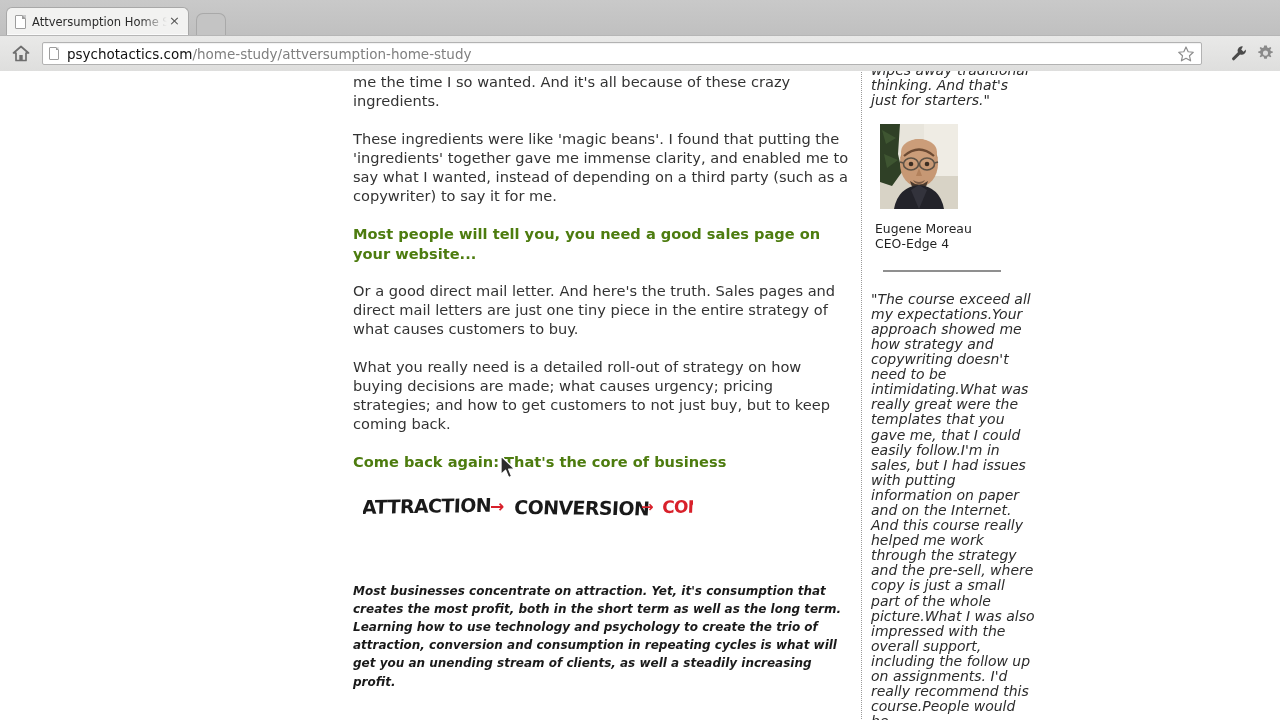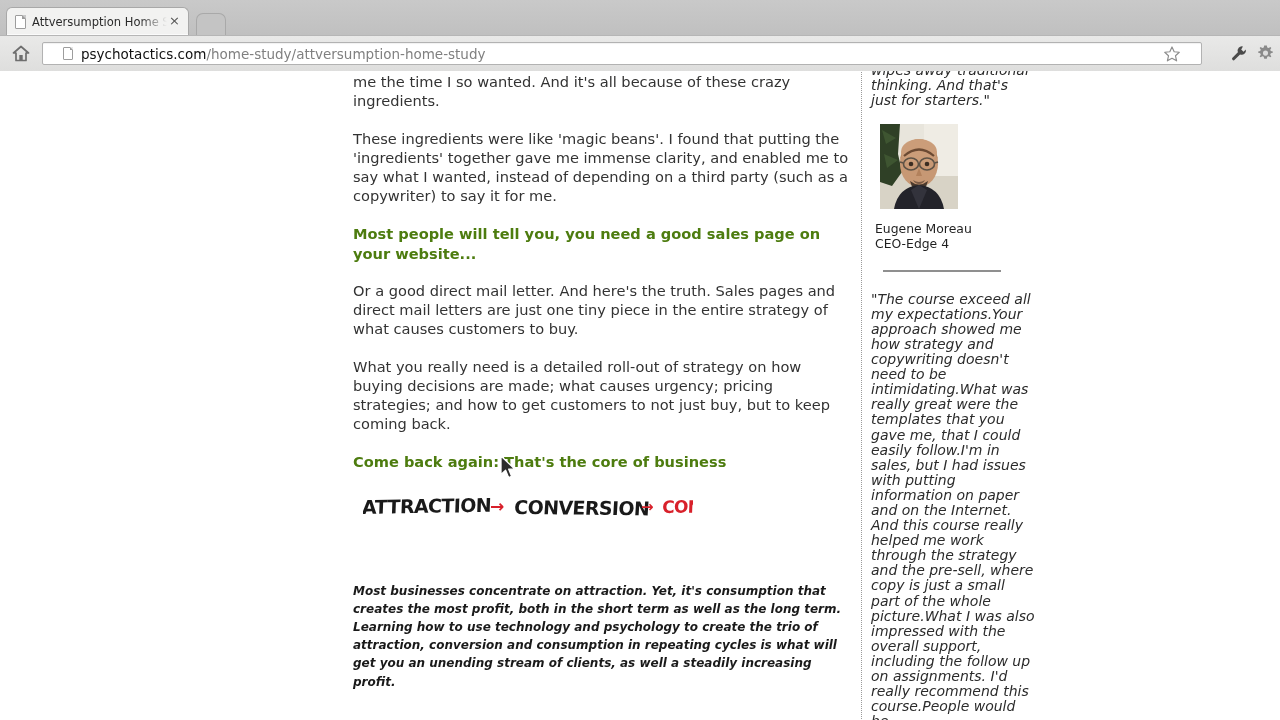--- a/index.html
+++ b/index.html
@@ -90,21 +90,21 @@
     flex: 0 0 auto;
   }
   .urlbar {
     flex: 1 1 auto;
     height: 23px;
     margin: 0 24px 0 8px;
     background: #ffffff;
     border: 1px solid #b2b2b2;
     border-radius: 2px;
     display: flex; align-items: center;
-    padding: 0 20px;
+    padding: 0 6px;
     box-shadow: 0 1px 1px rgba(0,0,0,.06) inset;
   }
   .url-favicon {
     width: 10px; height: 13px;
     background: #fff;
     border: 1px solid #9d9d9d;
     border-radius: 1px;
     position: relative;
     flex: 0 0 auto;
     margin-right: 8px;

